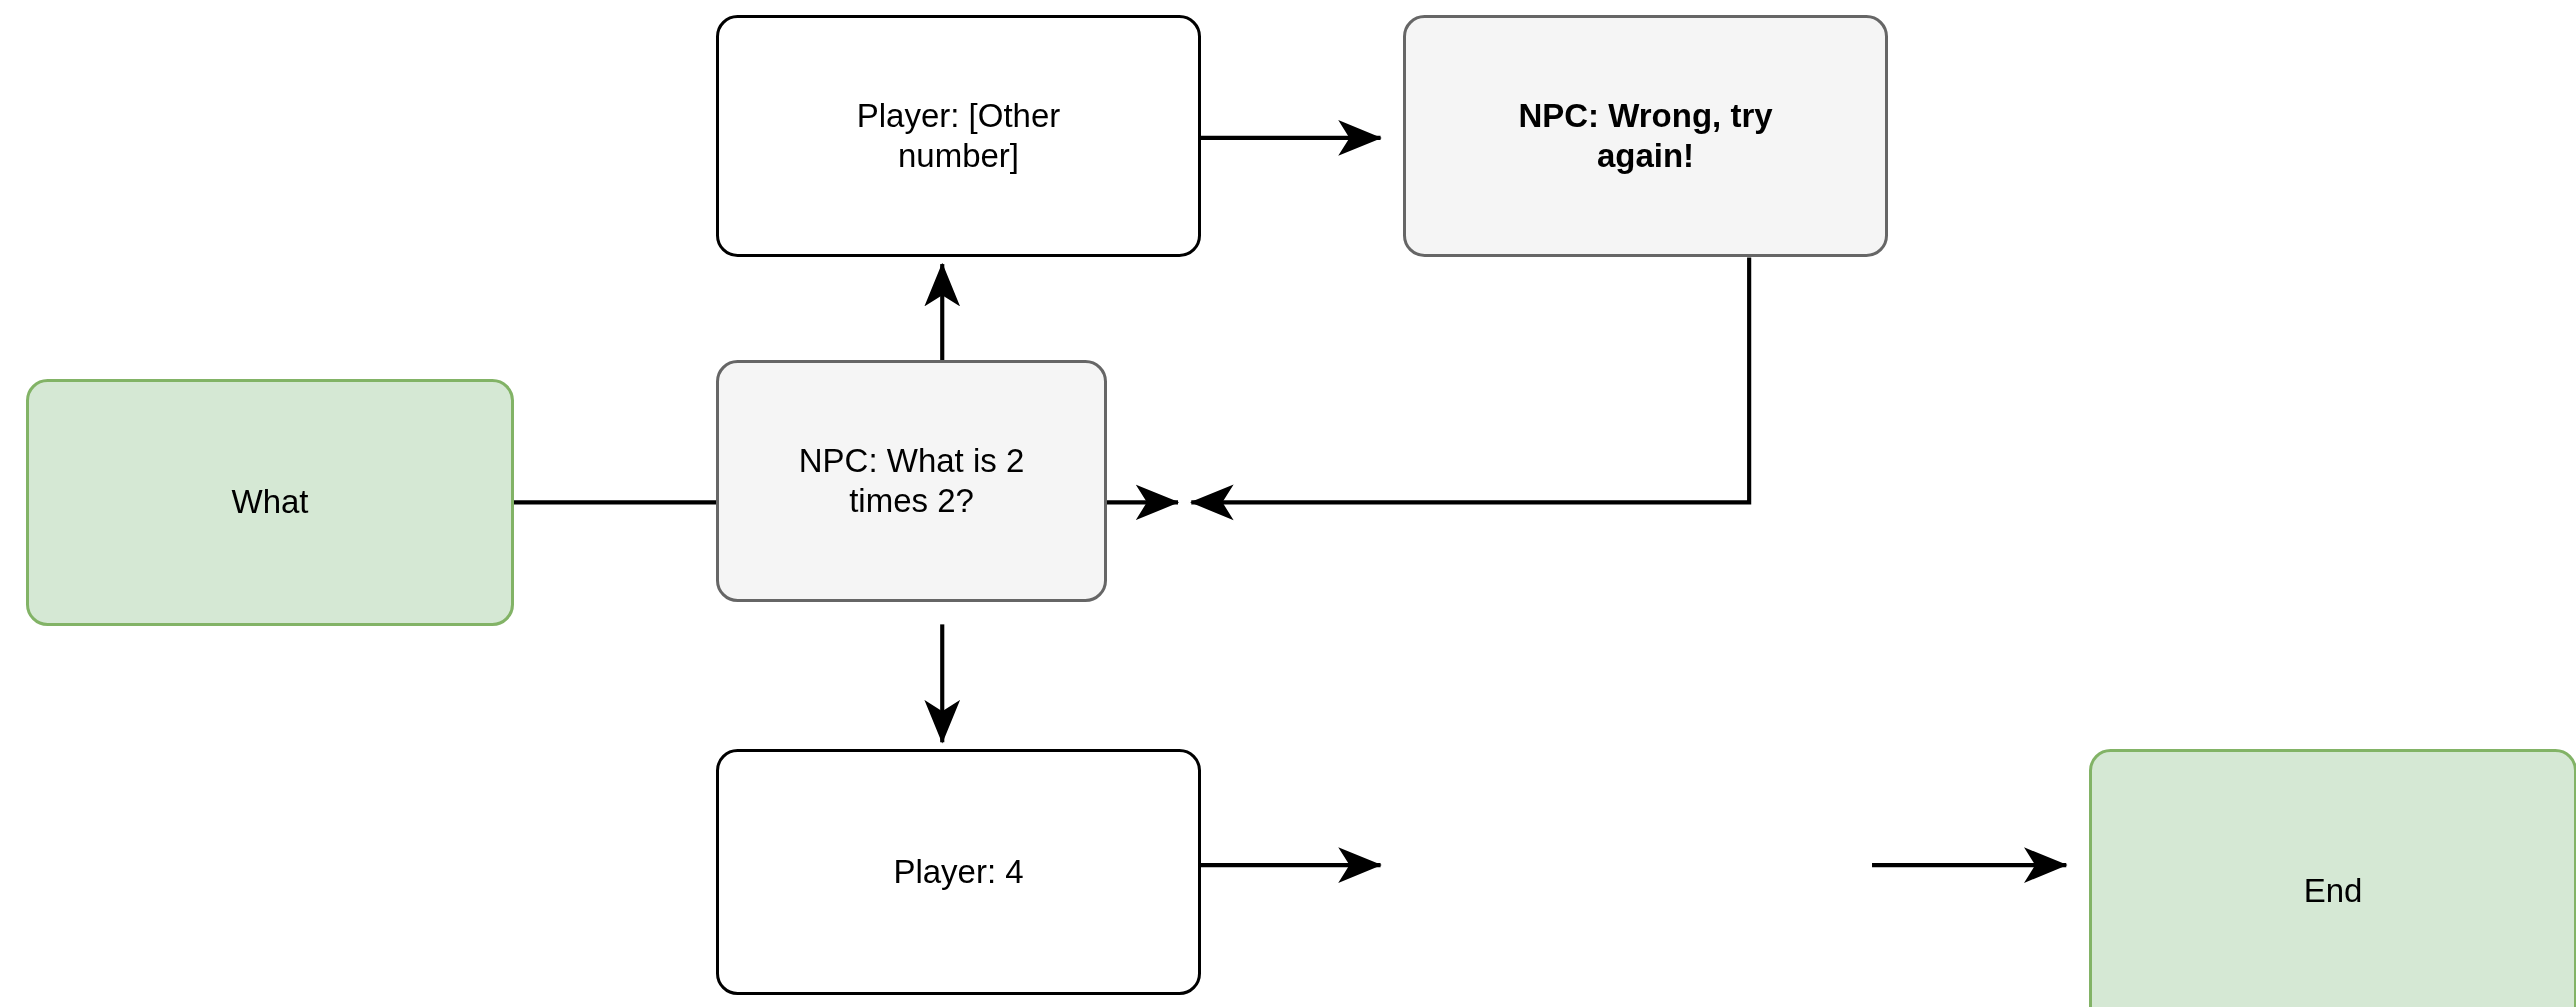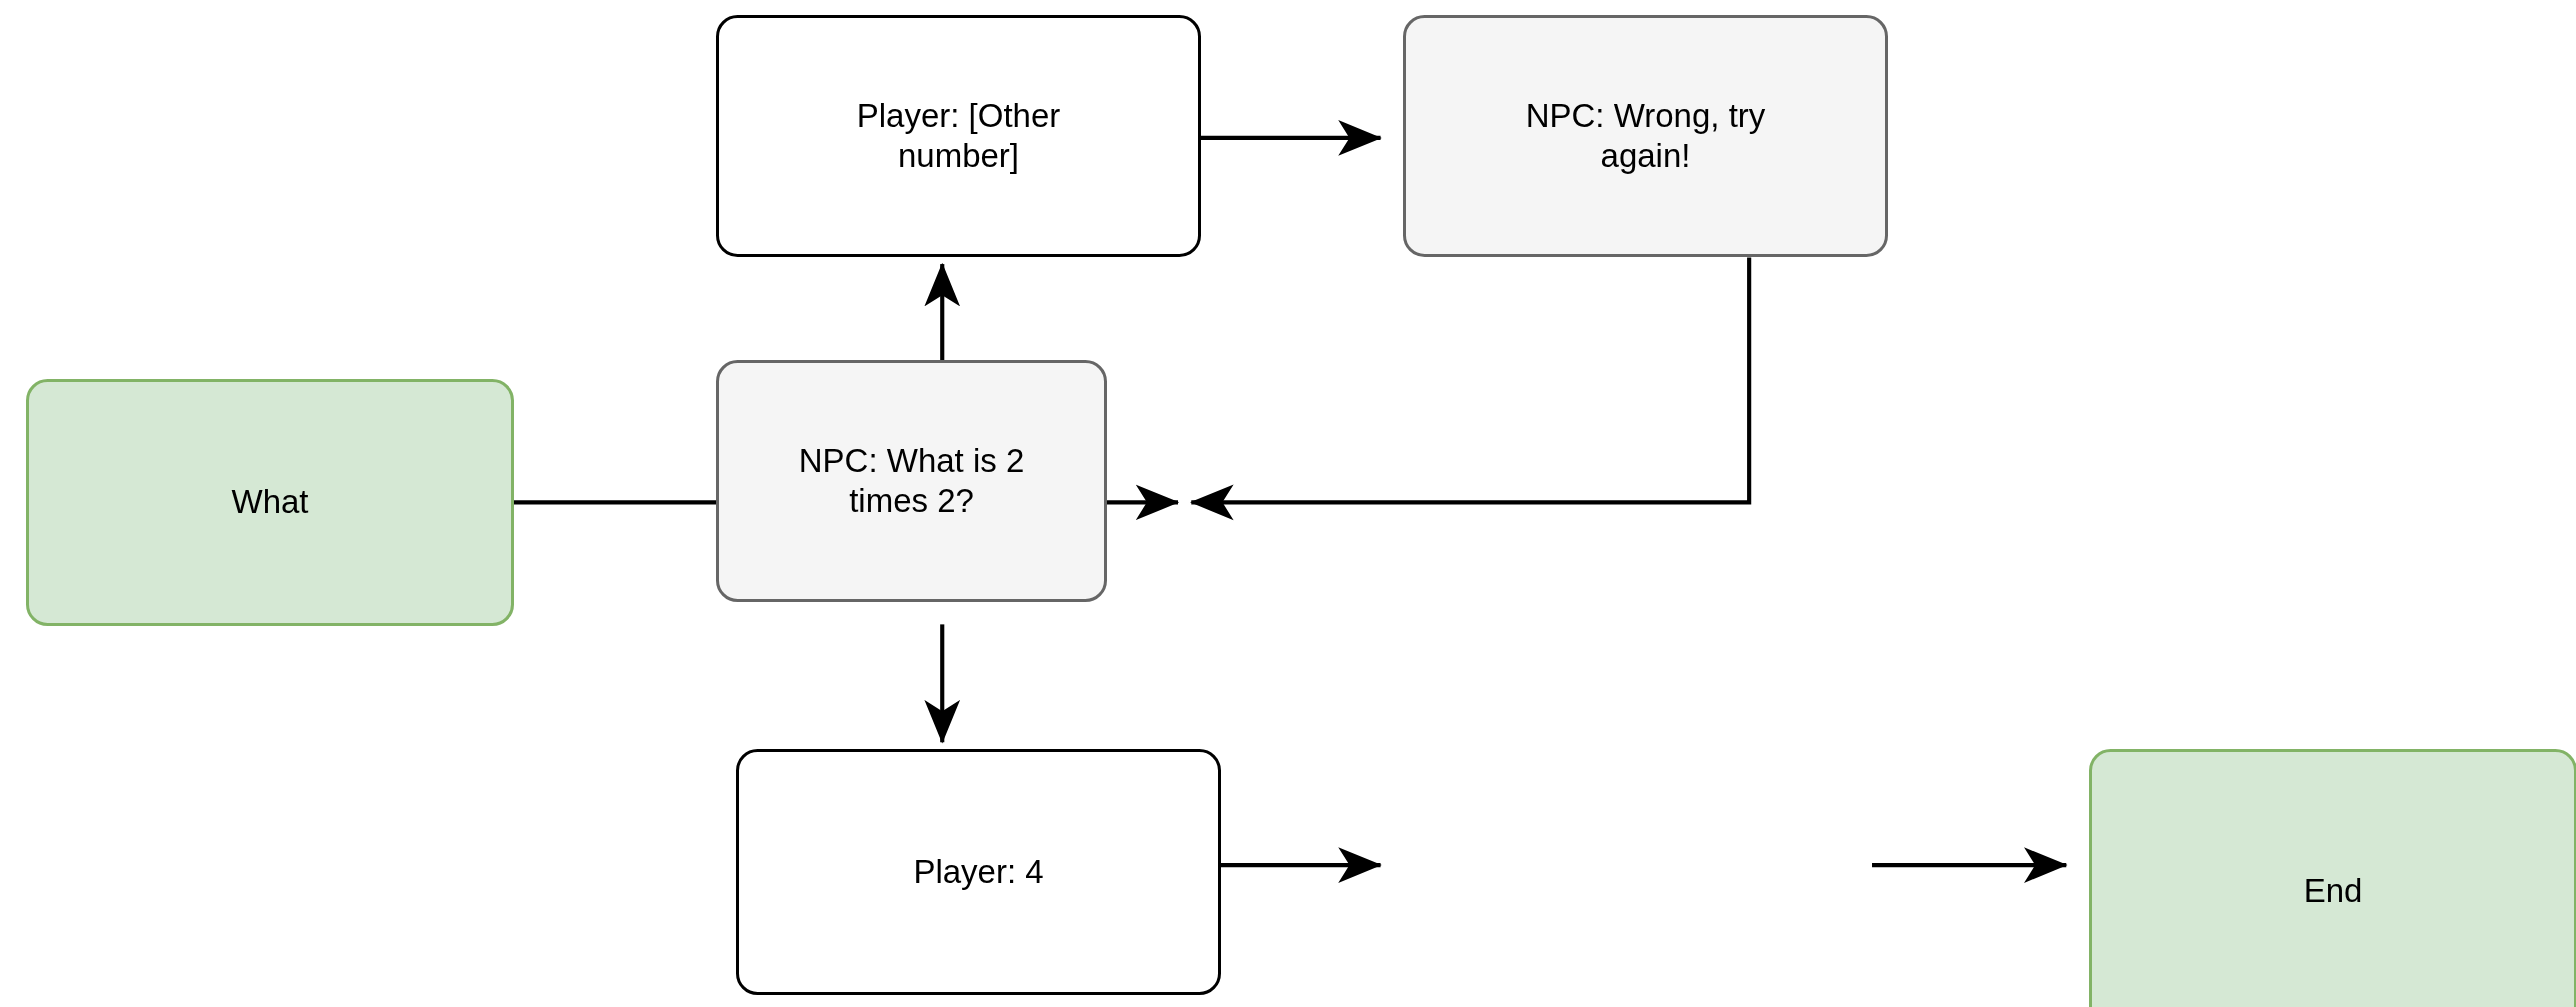--- a/index.html
+++ b/index.html
@@ -105,26 +105,26 @@
   <div class="node node-npc" style="left:700px; top:360px; width:391px; height:242px;">
     <span class="label">NPC: What is 2
 times 2?</span>
   </div>
 
   <div class="node node-player" style="left:700px; top:15px; width:485px; height:242px;">
     <span class="label">Player: [Other
 number]</span>
   </div>
 
-  <div class="node node-npc" style="left:1387px; top:15px; width:485px; height:242px;">
+  <div class="node node-npc" style="left:1387px; top:15px; width:485px; height:242px;font-weight:bold;">
     <span class="label">NPC: Wrong, try
 again!</span>
   </div>
 
-  <div class="node node-player" style="left:720px; top:749px; width:485px; height:246px;">
+  <div class="node node-player" style="left:700px; top:749px; width:485px; height:246px;">
     <span class="label">Player: 4</span>
   </div>
 
 
   <div class="node node-terminal" style="left:2073px; top:749px; width:488px; height:284px;">
     <span class="label">End</span>
   </div>
 
 </div>
 

